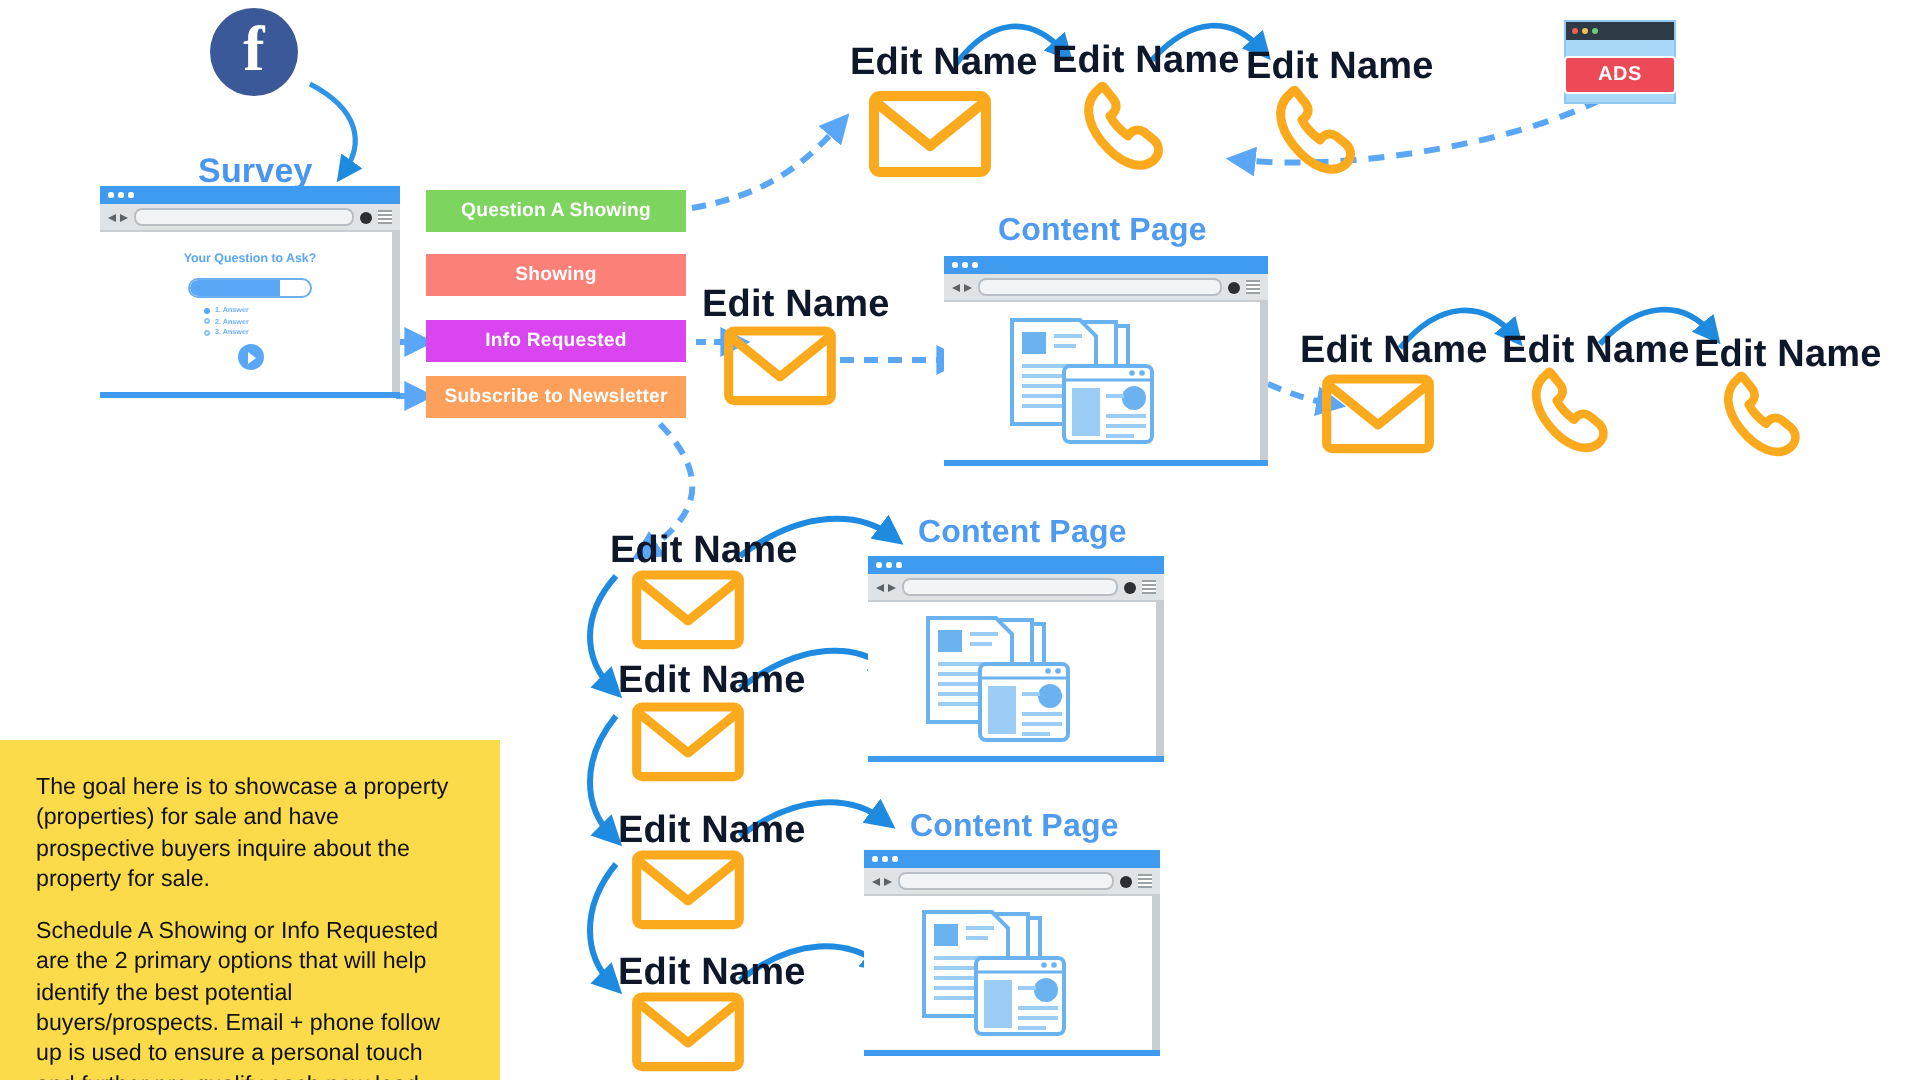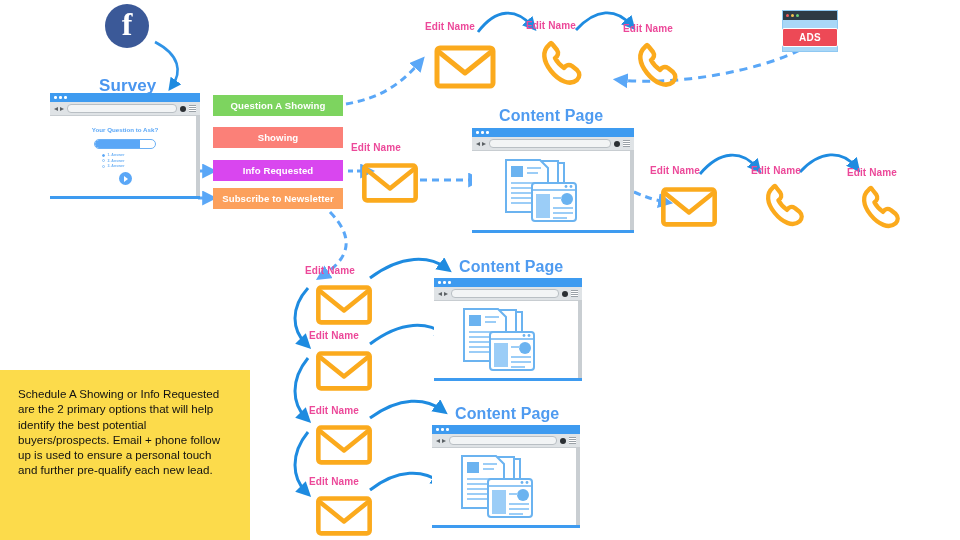--- a/index.html
+++ b/index.html
@@ -5,21 +5,21 @@
   html,body{margin:0;padding:0;}
   body{
     width:960px;height:540px;background:#ffffff;overflow:hidden;position:relative;
     font-family:"Liberation Sans",sans-serif;
   }
   #stage{position:absolute;left:0;top:0;width:960px;height:540px;}
   .abs{position:absolute;}
 
   
   .lbl{
-    position:absolute;color:#ec4899;font-weight:bold;font-size:10px;
+    position:absolute;color:#0f172a;font-weight:bold;font-size:19px;
     letter-spacing:.1px;white-space:nowrap;line-height:1;
   }
   .lbl.big{font-size:16px;color:#4F9BF0;}
   .lbl.survey{font-size:17px;color:#4A96EF;}
 
   
   .fb{
     position:absolute;width:44px;height:44px;border-radius:50%;
     background:#3B5998;display:flex;align-items:center;justify-content:center;
   }
@@ -435,16 +435,17 @@
         <rect x="55" y="40" width="9" height="2" fill="#9BCDF7"></rect>
         <rect x="55" y="50" width="20" height="2" fill="#9BCDF7"></rect>
         <rect x="55" y="55" width="20" height="2" fill="#9BCDF7"></rect>
         <rect x="55" y="60" width="14" height="2" fill="#9BCDF7"></rect>
       </svg>
     </div>
     <div class="bottombar"></div>
   </div>
 
   <div class="note" style="left:0px;top:370px;width:250px;height:170px;">
+    <p>The goal here is to showcase a property (properties) for sale and have prospective buyers inquire about the property for sale.</p>
     <p>Schedule A Showing or Info Requested are the 2 primary options that will help identify the best potential buyers/prospects. Email + phone follow up is used to ensure a personal touch and further pre-qualify each new lead.</p>
   </div>
 
 </div>
 
 </body></html>

